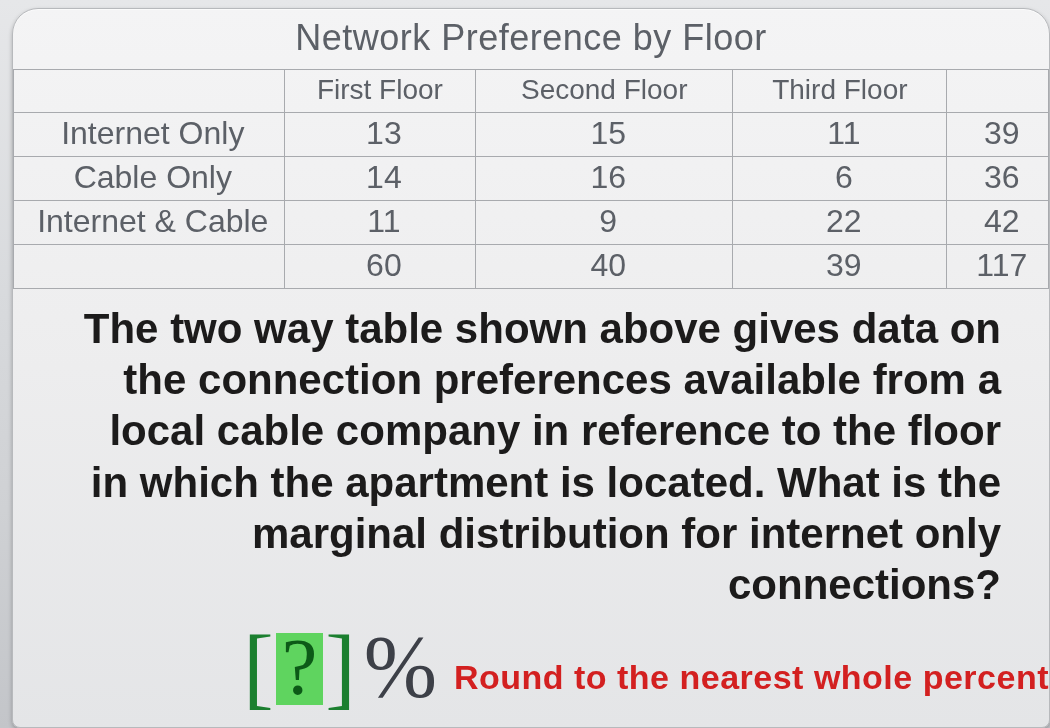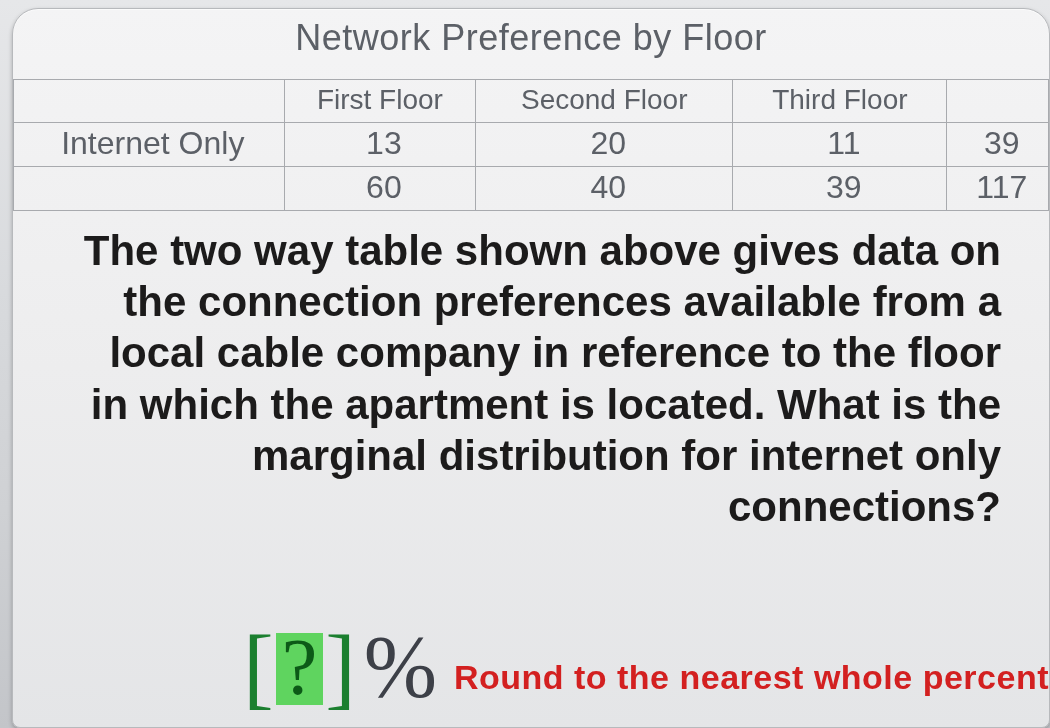--- a/index.html
+++ b/index.html
@@ -31,21 +31,21 @@
     border: 1px solid #a8aaae;
     font-weight: 400;
     color: #555a60;
     vertical-align: middle;
     background: transparent;
   }
   table.data .title-row td {
     text-align: center;
     font-size: 36px;
     letter-spacing: 0.5px;
-    padding: 8px 0 20px 0;
+    padding: 8px 0 10px 0;
     border-top: none;
     border-left: none;
     border-right: none;
     color: #5c6067;
   }
   table.data .head-row td {
     text-align: center;
     font-size: 28px;
     padding: 4px 0 6px 0;
     color: #5c6067;
@@ -146,23 +146,37 @@
     <tr class="head-row">
       <td></td>
       <td>First Floor</td>
       <td>Second Floor</td>
       <td>Third Floor</td>
       <td></td>
     </tr>
     <tr class="body-row">
       <td class="rowlabel">Internet Only</td>
       <td>13</td>
-      <td>20</td>
+      <td>15</td>
       <td>11</td>
       <td>39</td>
+    </tr>
+    <tr class="body-row">
+      <td class="rowlabel">Cable Only</td>
+      <td>14</td>
+      <td>16</td>
+      <td>6</td>
+      <td>36</td>
+    </tr>
+    <tr class="body-row">
+      <td class="rowlabel">Internet &amp; Cable</td>
+      <td>11</td>
+      <td>9</td>
+      <td>22</td>
+      <td>42</td>
     </tr>
     <tr class="body-row">
       <td class="rowlabel"></td>
       <td>60</td>
       <td>40</td>
       <td>39</td>
       <td>117</td>
     </tr>
   </tbody>
     </table>

